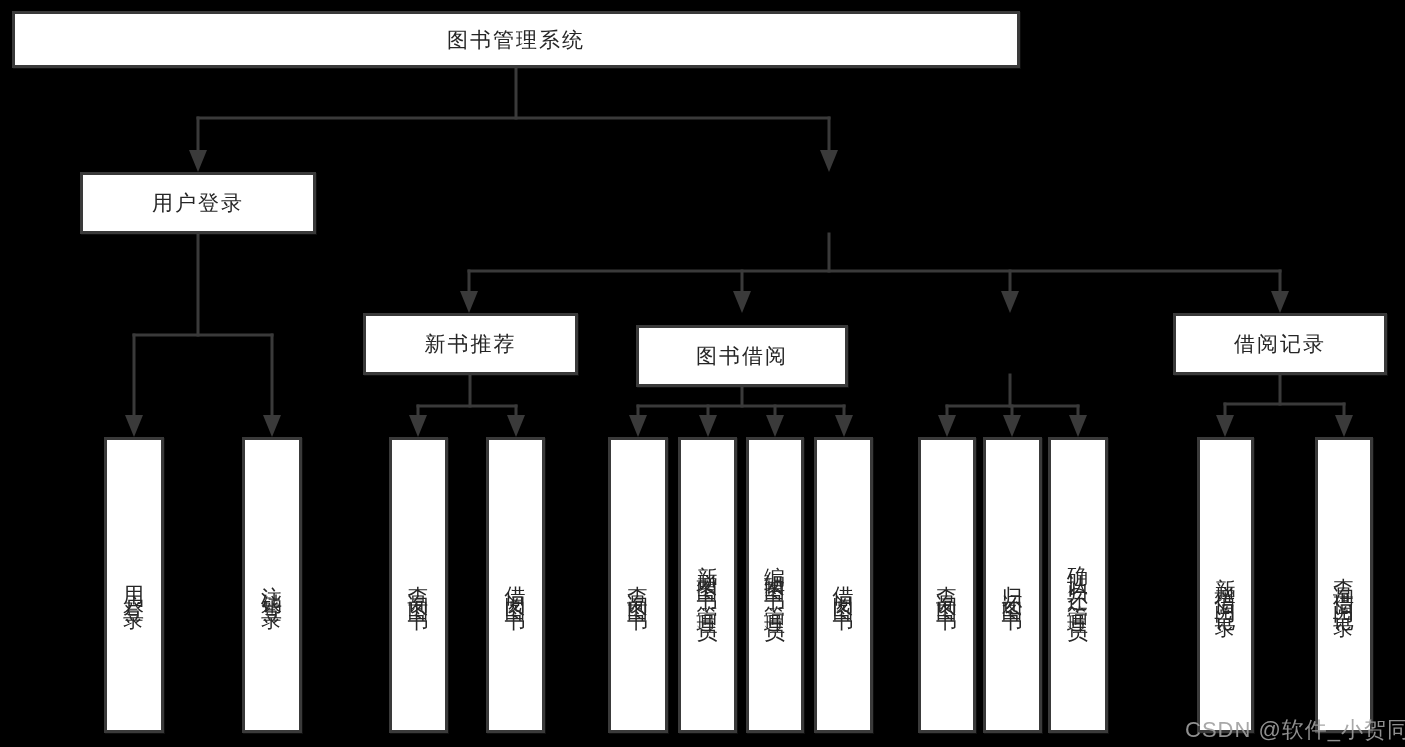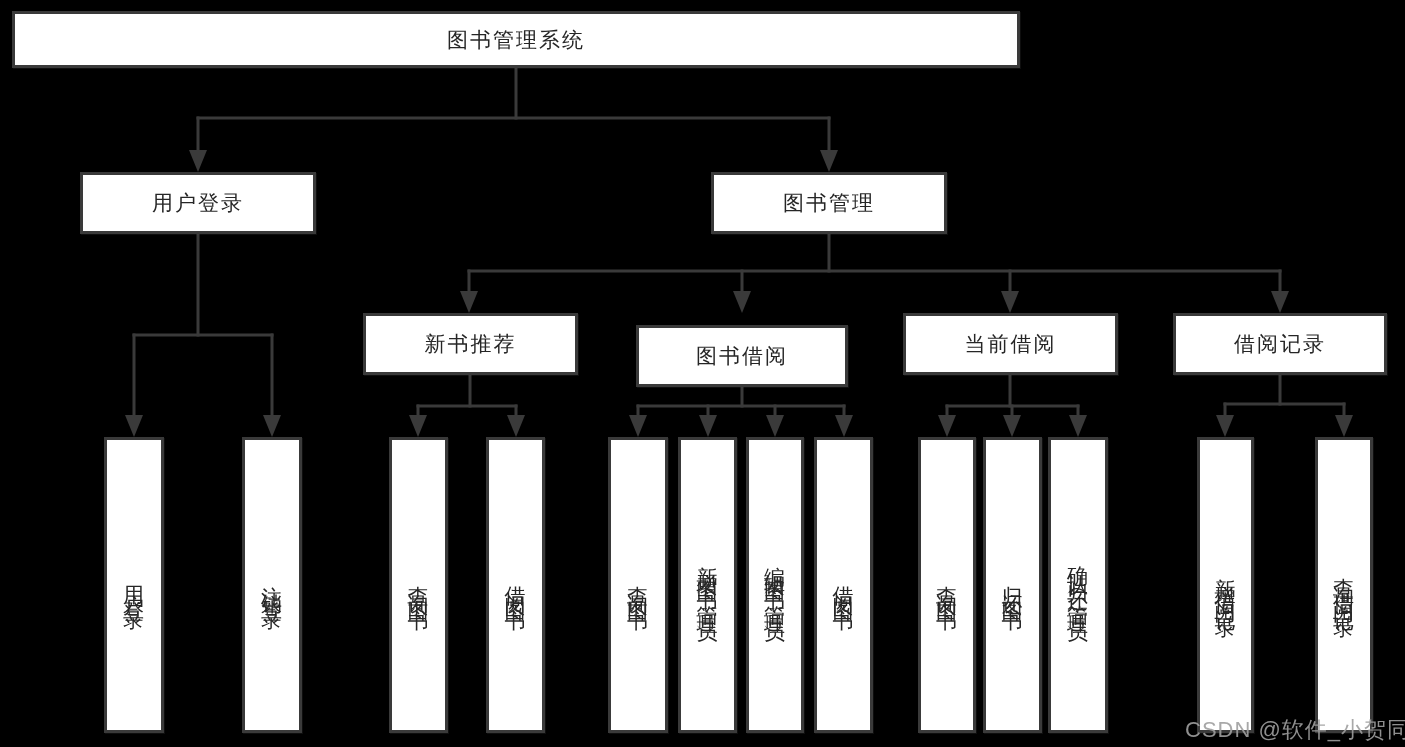--- a/index.html
+++ b/index.html
@@ -159,25 +159,23 @@
       <path d="M1225 404 V419"></path>
       <path d="M1344 404 V419"></path>
       <polygon points="1225,437 1216,415 1234,415" fill="#3a3a3a" stroke="none"></polygon>
       <polygon points="1344,437 1335,415 1353,415" fill="#3a3a3a" stroke="none"></polygon>
     </g>
   </svg>
 
   <div class="node h" id="n-root">图书管理系统</div>
 
   <div class="node h" id="n-l2-0">用户登录</div>
-  <div class="node h" id="n-l2-1">图书管理</div>
 
   <div class="node h" id="n-l3-0">新书推荐</div>
   <div class="node h" id="n-l3-1">图书借阅</div>
-  <div class="node h" id="n-l3-2">当前借阅</div>
   <div class="node h" id="n-l3-3">借阅记录</div>
 
   <div class="node v" id="n-lf-0">用户登录</div>
   <div class="node v" id="n-lf-1">注销登录</div>
   <div class="node v" id="n-lf-2">查询图书</div>
   <div class="node v" id="n-lf-3">借阅图书</div>
   <div class="node v" id="n-lf-4">查询图书</div>
   <div class="node v" id="n-lf-5">新增图书（管理员）</div>
   <div class="node v" id="n-lf-6">编辑图书（管理员）</div>
   <div class="node v" id="n-lf-7">借阅图书</div>

